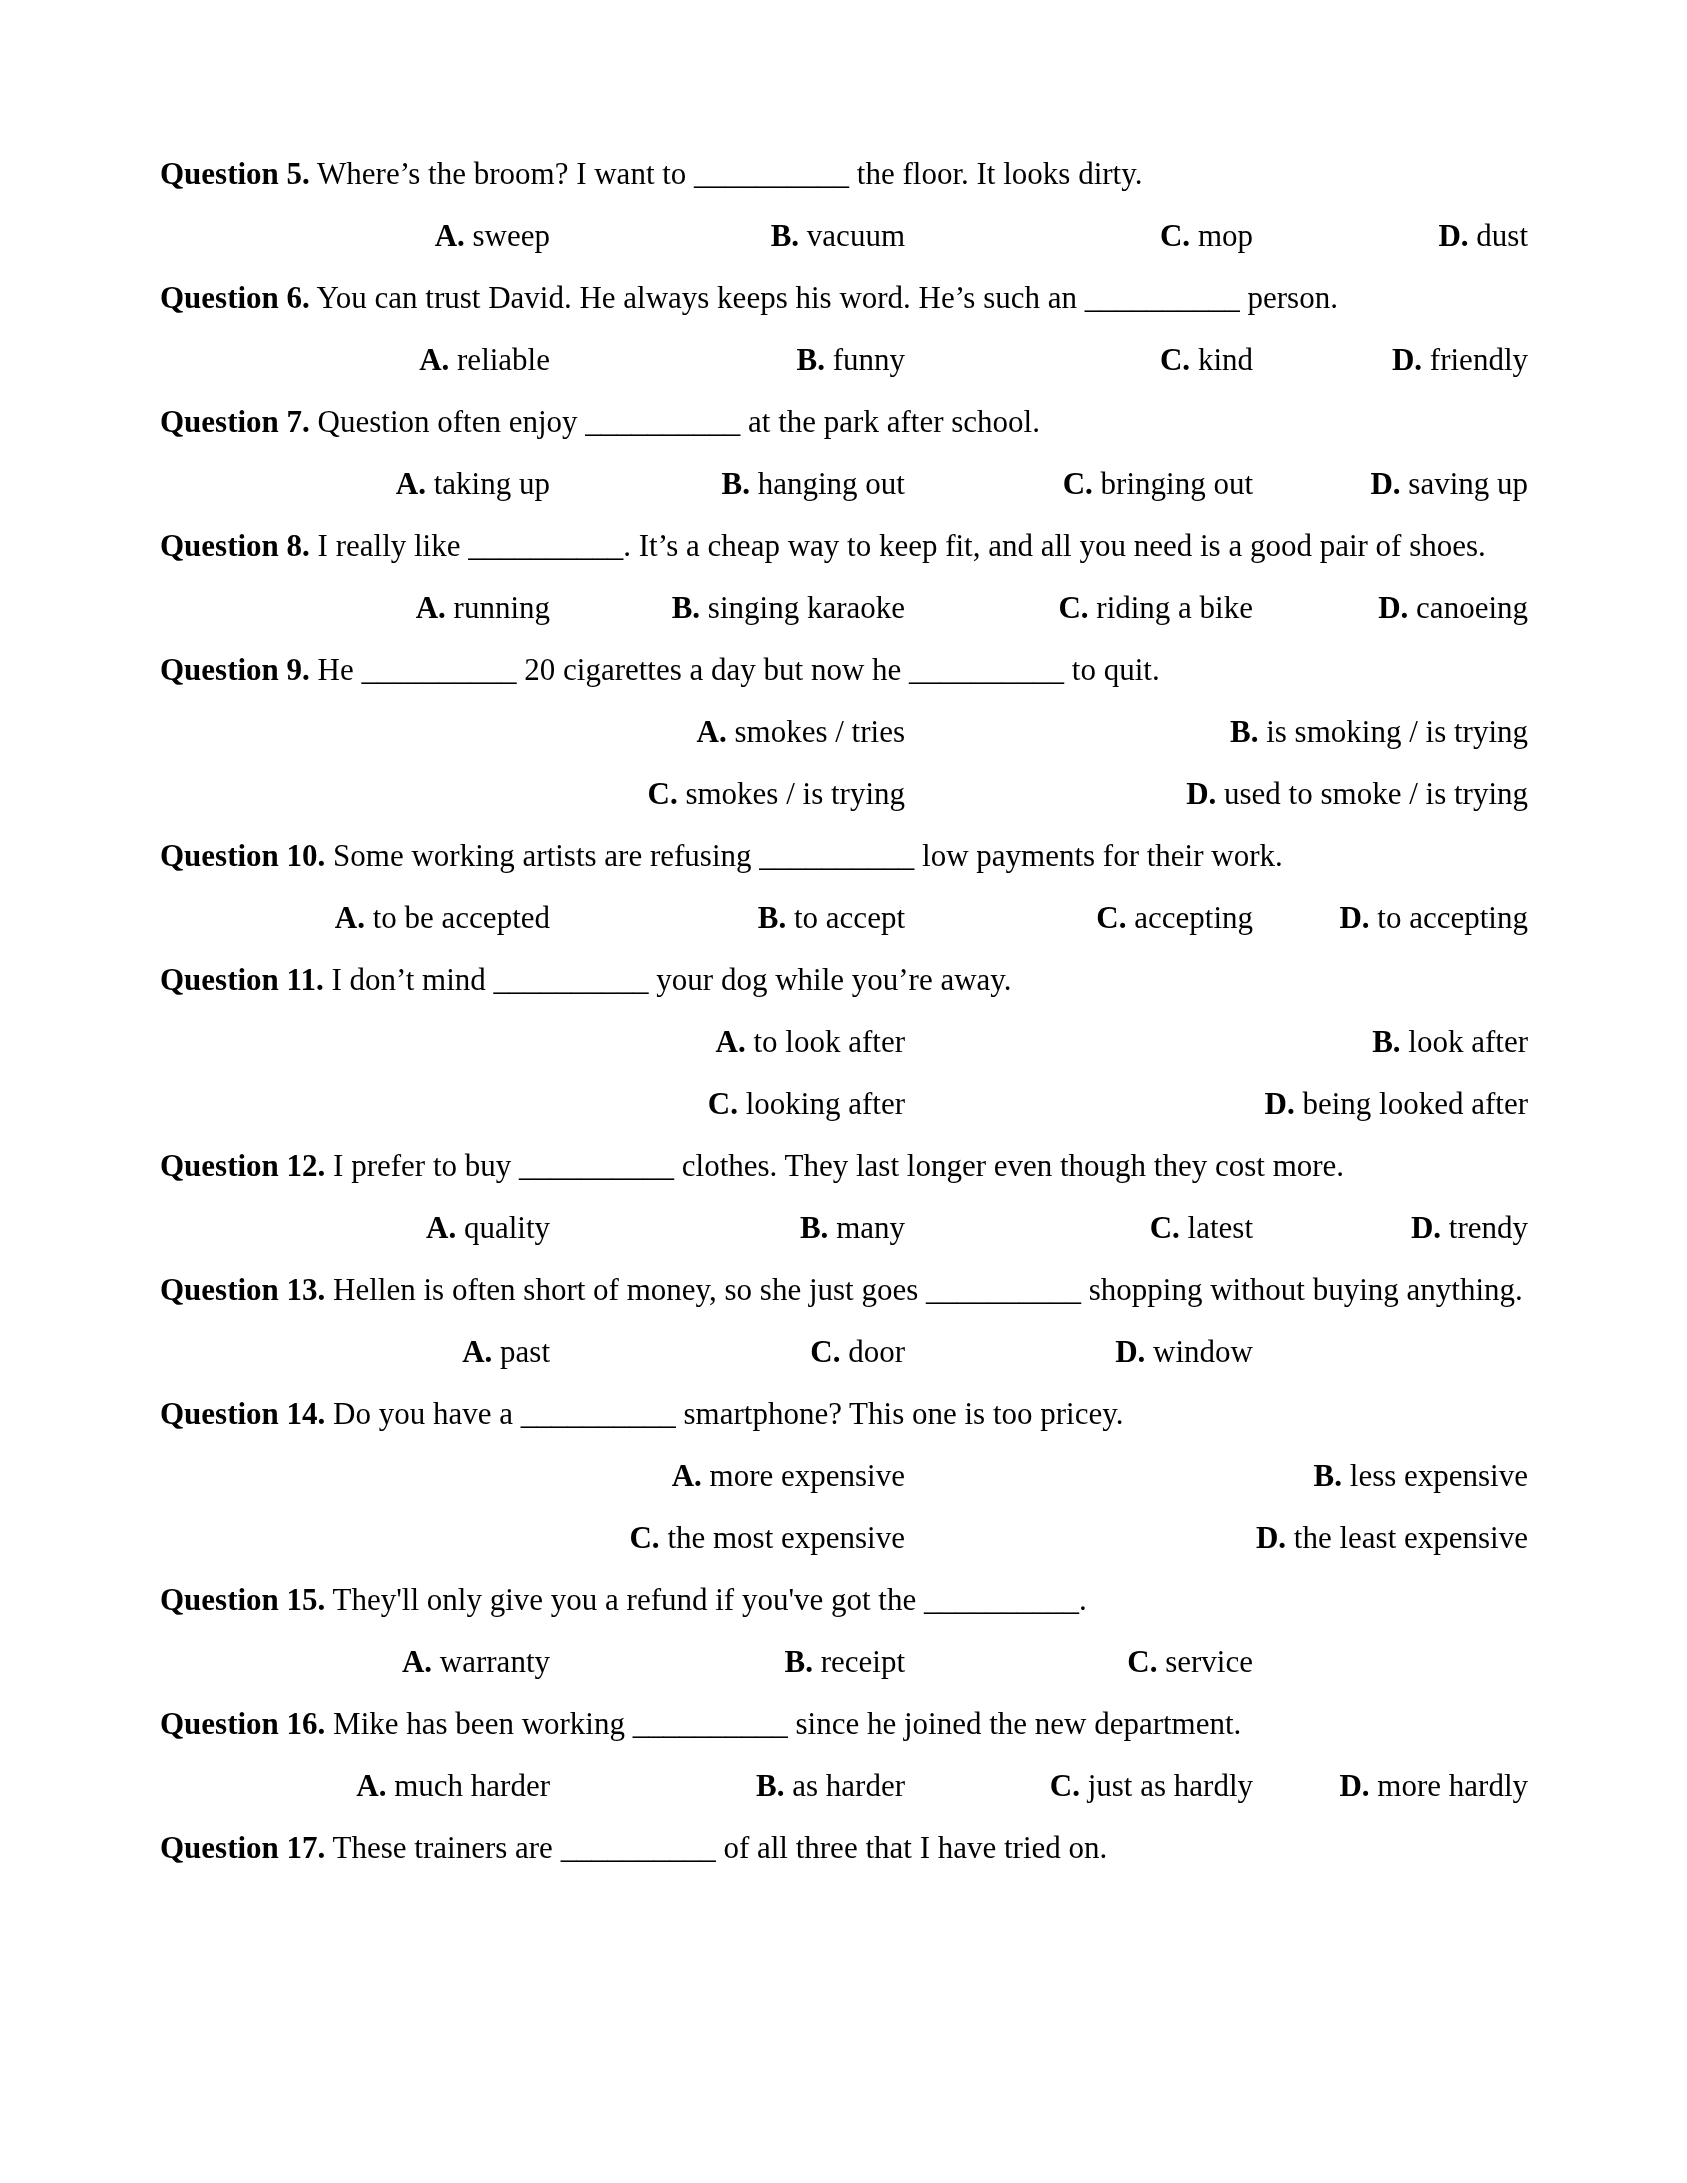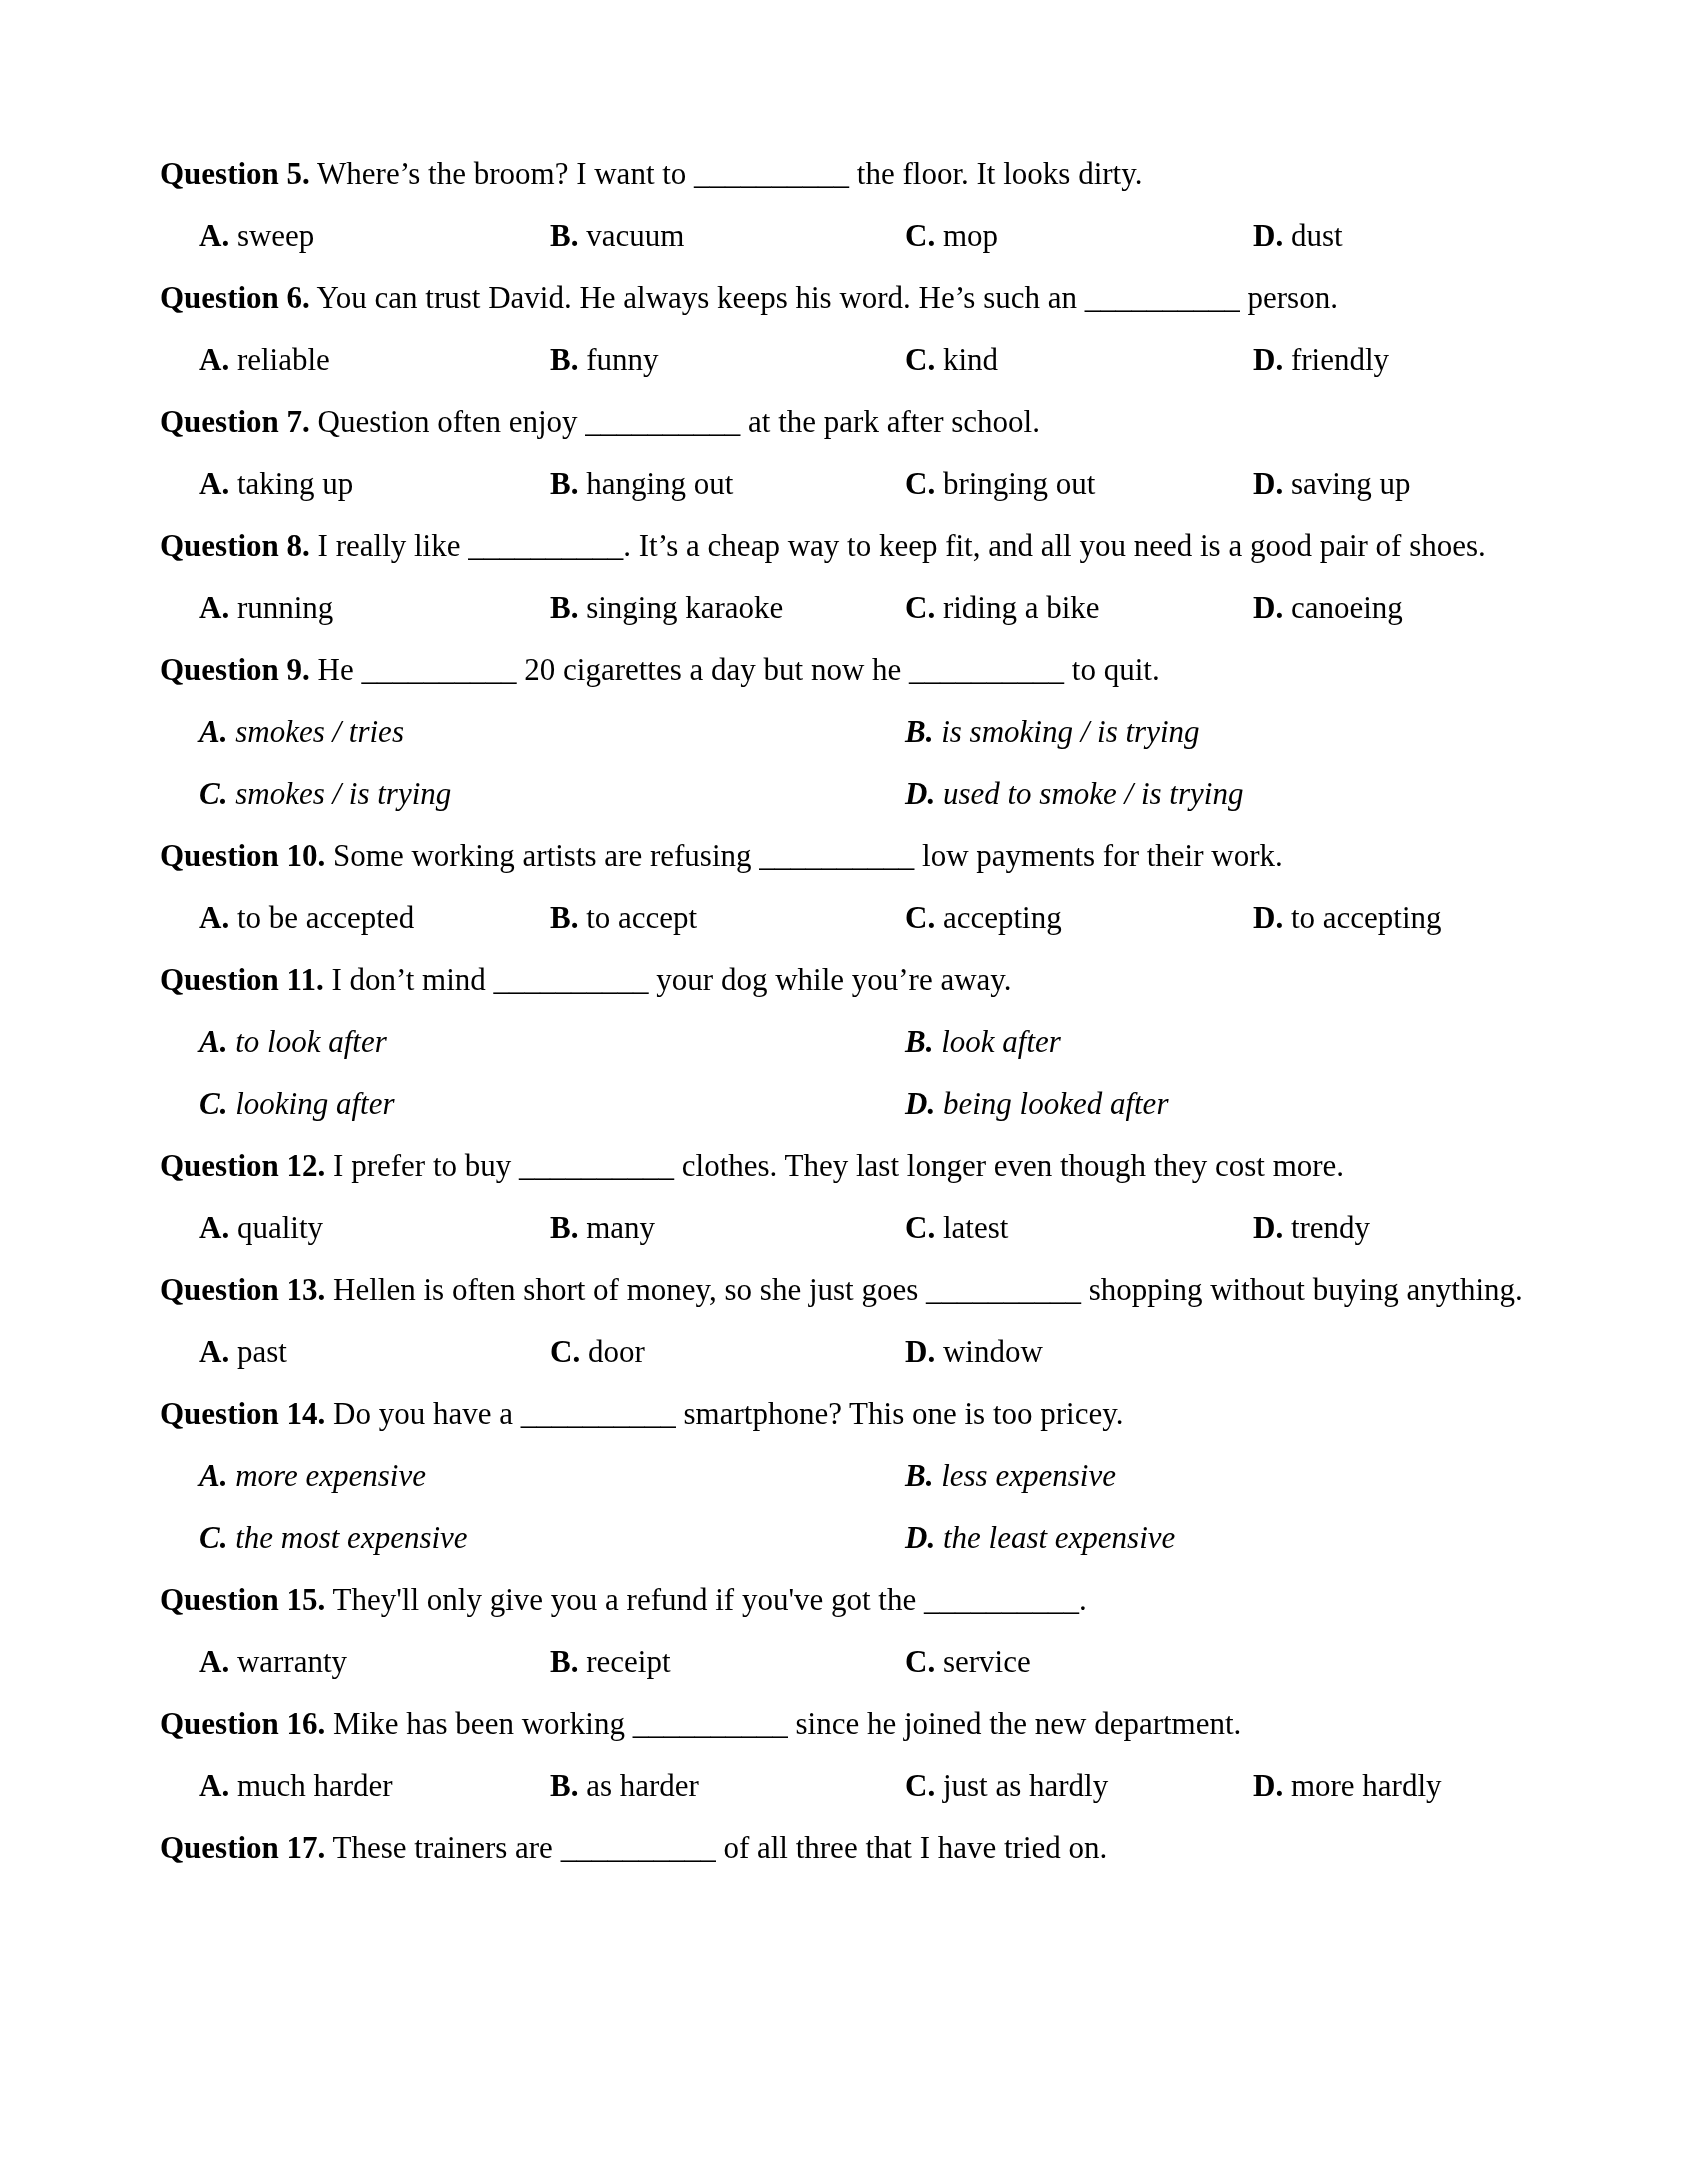--- a/index.html
+++ b/index.html
@@ -22,22 +22,22 @@
   .q-line { text-align: left; }
   .q-line.justify { text-align: justify; }
   .q-label { font-weight: bold; }
   .opt-letter { font-weight: bold; }
   .options {
     display: grid;
     line-height: 62px;
     padding-left: 39px;
   }
   .options.four { grid-template-columns: 351px 355px 348px 1fr; }
-  .options.two  { grid-template-columns: 706px 1fr; font-style: italic; }
-  .opt { white-space: nowrap; }
+  .options.two  { grid-template-columns: 706px 1fr; }
+  .opt { white-space: nowrap; text-align: right; }
 </style>
 </head>
 <body>
 
 <div class="page">
 
   <div class="question">
     <p class="q-line"><b class="q-label">Question 5.</b> <span>Where’s the broom? I want to __________ the floor. It looks dirty.</span></p>
     <div class="options four">
       <span class="opt"><b class="opt-letter">A.</b> <span>sweep</span></span>

